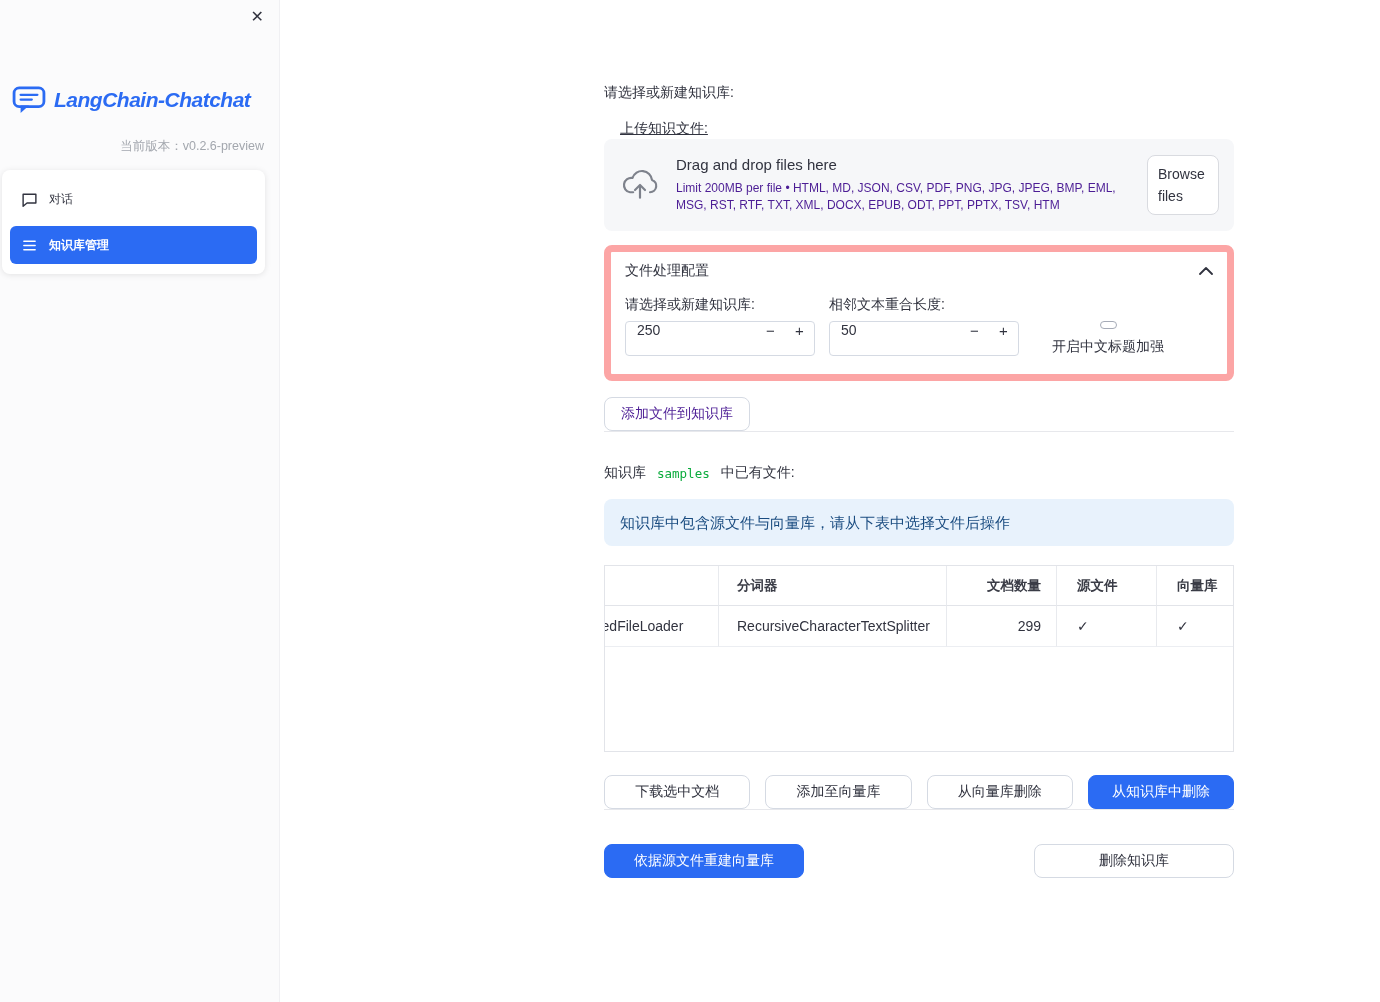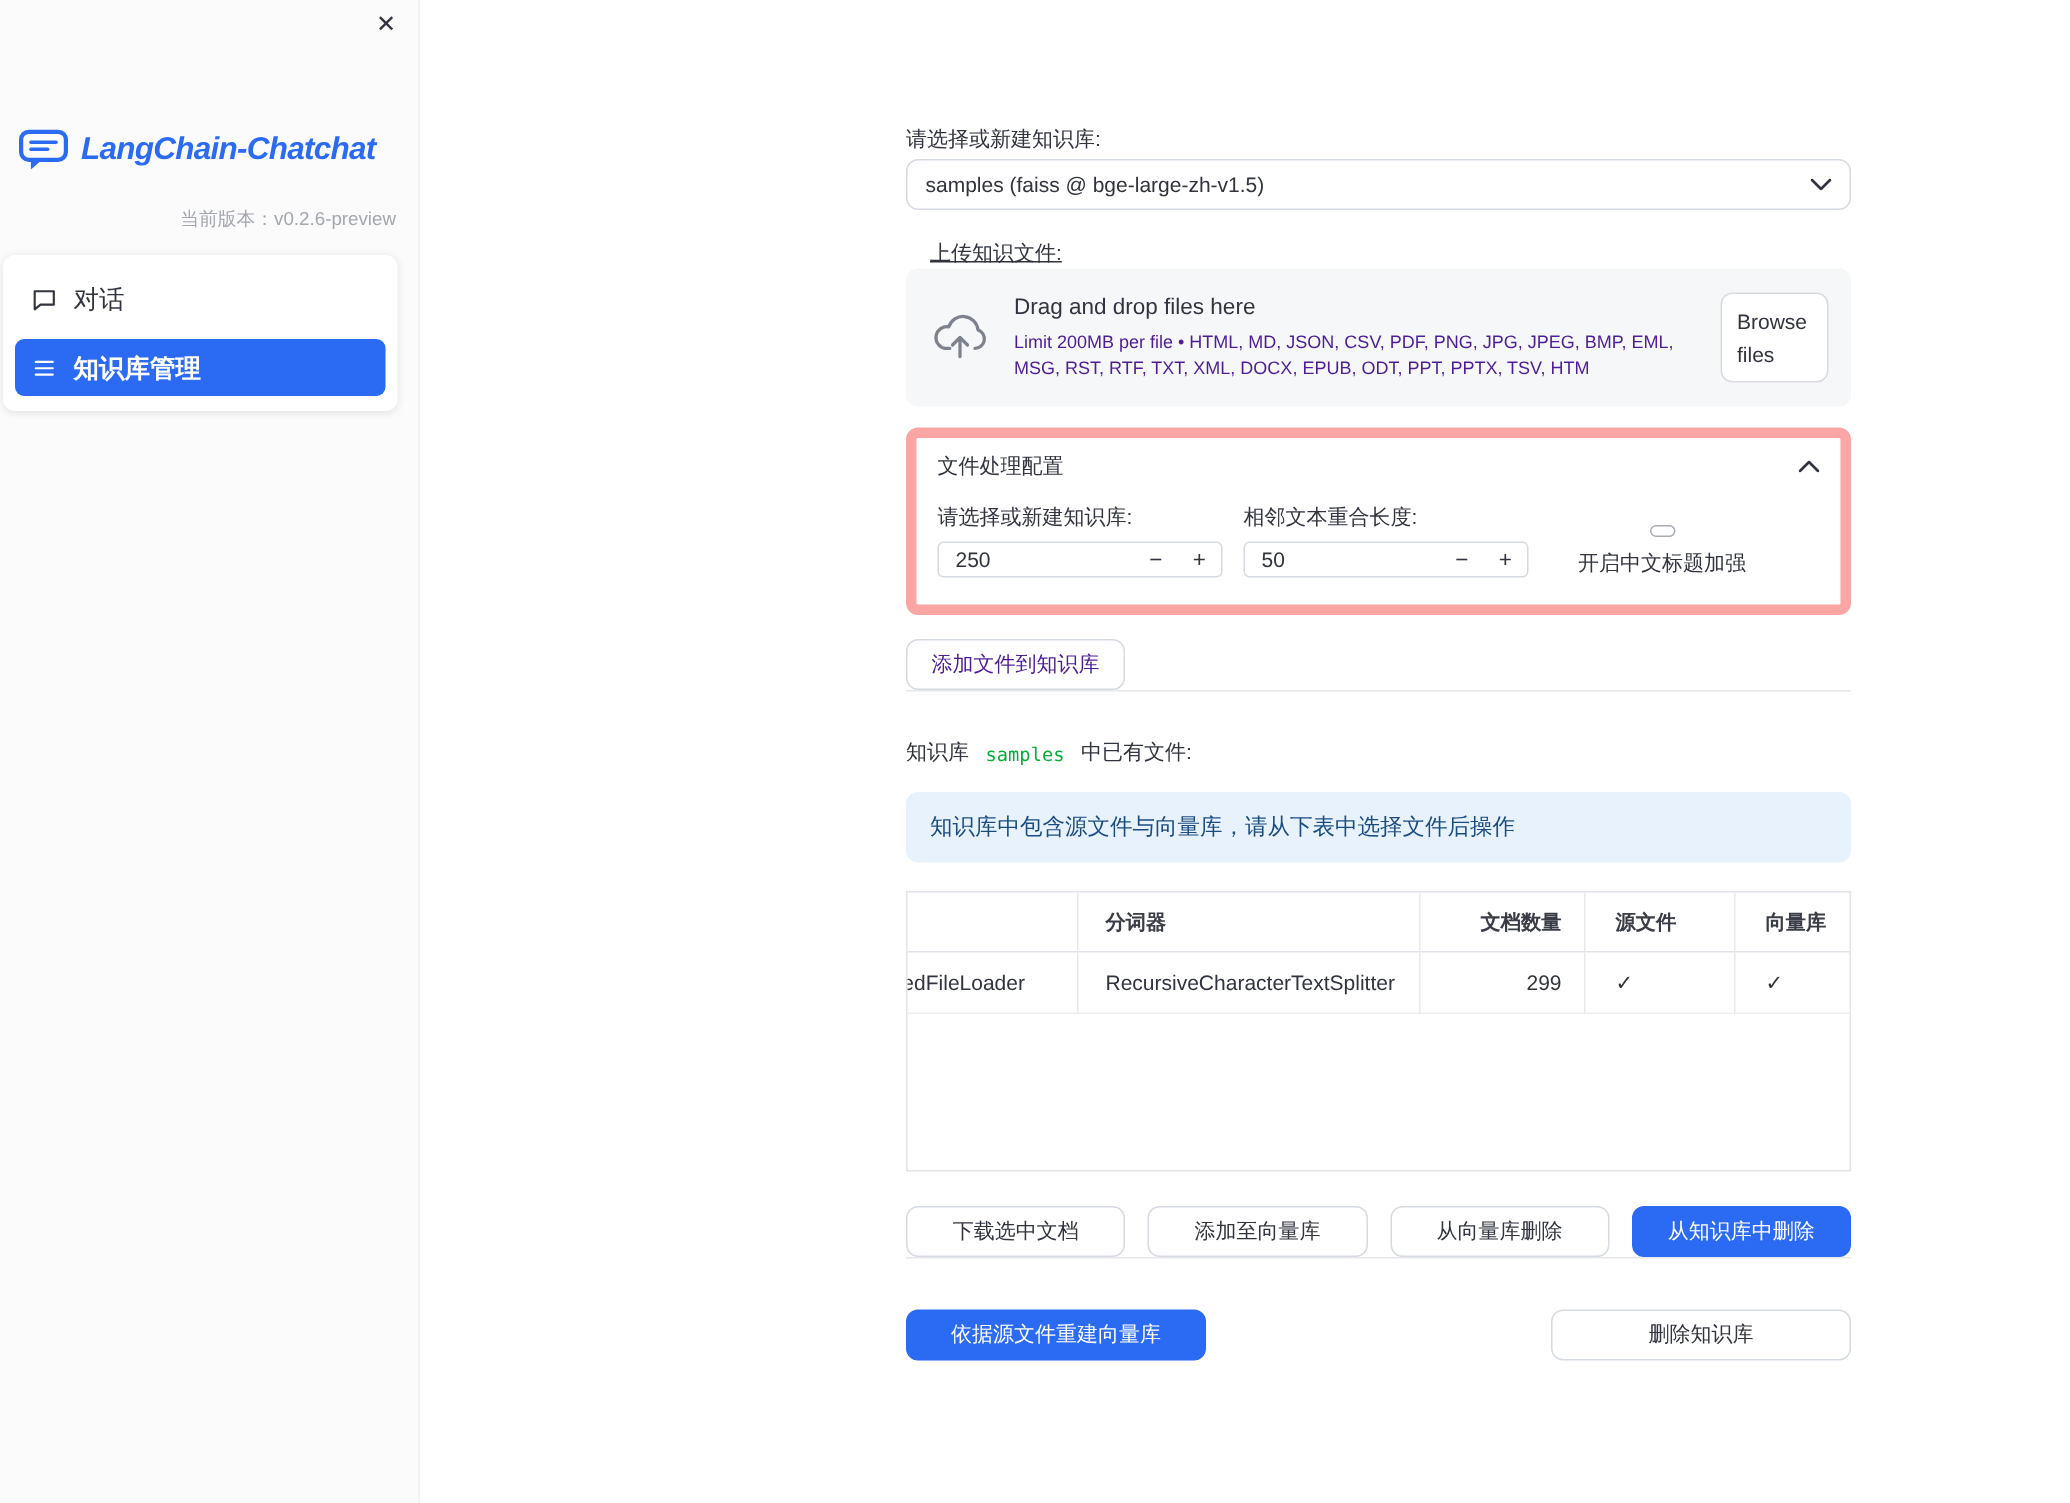--- a/index.html
+++ b/index.html
@@ -25,21 +25,21 @@
     white-space:nowrap;
   }
   .version { position:absolute; top:138px; right:15px; font-size:12.5px; color:#a3a7ae; }
   .menu-card {
     position:absolute; top:170px; left:2px; right:14px;
     background:#ffffff; border-radius:8px; padding:10px 8px;
     box-shadow:0 1px 6px rgba(0,0,0,0.10);
   }
   .menu-item {
     display:flex; align-items:center; gap:11px; height:38px; padding:0 11px;
-    border-radius:6px; font-size:17px; cursor:pointer; color:#31333f;
+    border-radius:6px; font-size:12px; cursor:pointer; color:#31333f;
   }
   .menu-item + .menu-item { margin-top:8px; }
   .menu-item.active { background:#2b6bf3; color:#ffffff; font-weight:bold; }
 
   
   .main-col { position:absolute; left:604px; top:0; width:630px; }
   .field-label { font-size:14px; line-height:16px; color:#31333f; }
   .lbl-kb { margin:84px 0 6px; }
   .lbl-upload { margin:20px 16px 3px;text-decoration:underline; }
 
@@ -65,22 +65,22 @@
 
   .expander { margin-top:14px; border:7px solid #fca5a5; border-radius:8px; background:#fff; }
   .exp-header {
     height:38px; display:flex; align-items:center; justify-content:space-between;
     padding:0 14px; cursor:pointer;
   }
   .exp-body { display:flex; align-items:flex-end; padding:6px 14px 18px; }
   .num-group { width:190px; margin-right:14px; }
   .num-group .field-label { margin-bottom:9px; }
   .num-input {
-    height:24px; border:1px solid #d5dae3; border-radius:4px; background:#fff;
-    display:flex; align-items:center;
+    height:35px; border:1px solid #d5dae3; border-radius:4px; background:#fff;
+    display:flex; align-items:flex-start;
   }
   .num-value { flex:1; padding-left:11px; font-size:14px; }
   .step-btn { width:29px; text-align:center; font-size:15px; color:#31333f; cursor:pointer; user-select:none; }
   .chk-wrap { display:flex; align-items:center; gap:9px; height:35px; margin-left:19px; cursor:pointer;flex-direction:column; }
   .chk-box { width:17px; height:17px; border:1.5px solid #a6abb7; border-radius:4px; background:#fff; }
   .chk-label { font-size:14px; }
 
   .add-btn-row { margin-top:16px; }
   .btn {
     height:34px; border:1px solid #d5dae3; border-radius:8px; background:#fff;
@@ -167,28 +167,20 @@
         </svg>
       </span>
       <span>知识库管理</span>
     </div>
   </div>
 </div>
 
 <div class="main-col">
 
   <div class="field-label lbl-kb">请选择或新建知识库:</div>
-  <div class="selectbox">
-    <span class="value">samples (faiss @ bge-large-zh-v1.5)</span>
-    <span>
-      <svg width="14" height="8" viewBox="0 0 14 8" fill="none" stroke="#31333f" stroke-width="1.8" stroke-linecap="round" stroke-linejoin="round">
-        <path d="M1 1 L7 7 L13 1"></path>
-      </svg>
-    </span>
-  </div>
 
   <div class="field-label lbl-upload">上传知识文件:</div>
   <div class="dropzone">
     <span>
       <svg width="40" height="32" viewBox="0 0 44 34" fill="none" stroke="#7e828c" stroke-width="2.4" stroke-linecap="round" stroke-linejoin="round">
         <path d="M33 25 a7 7 0 0 0 2.2-13.6 A11 11 0 0 0 13.8 9.2 A8 8 0 0 0 11 25 h3.5"></path>
         <path d="M22 31 V18"></path>
         <path d="M16.5 22.5 L22 17 L27.5 22.5"></path>
       </svg>
     </span>

